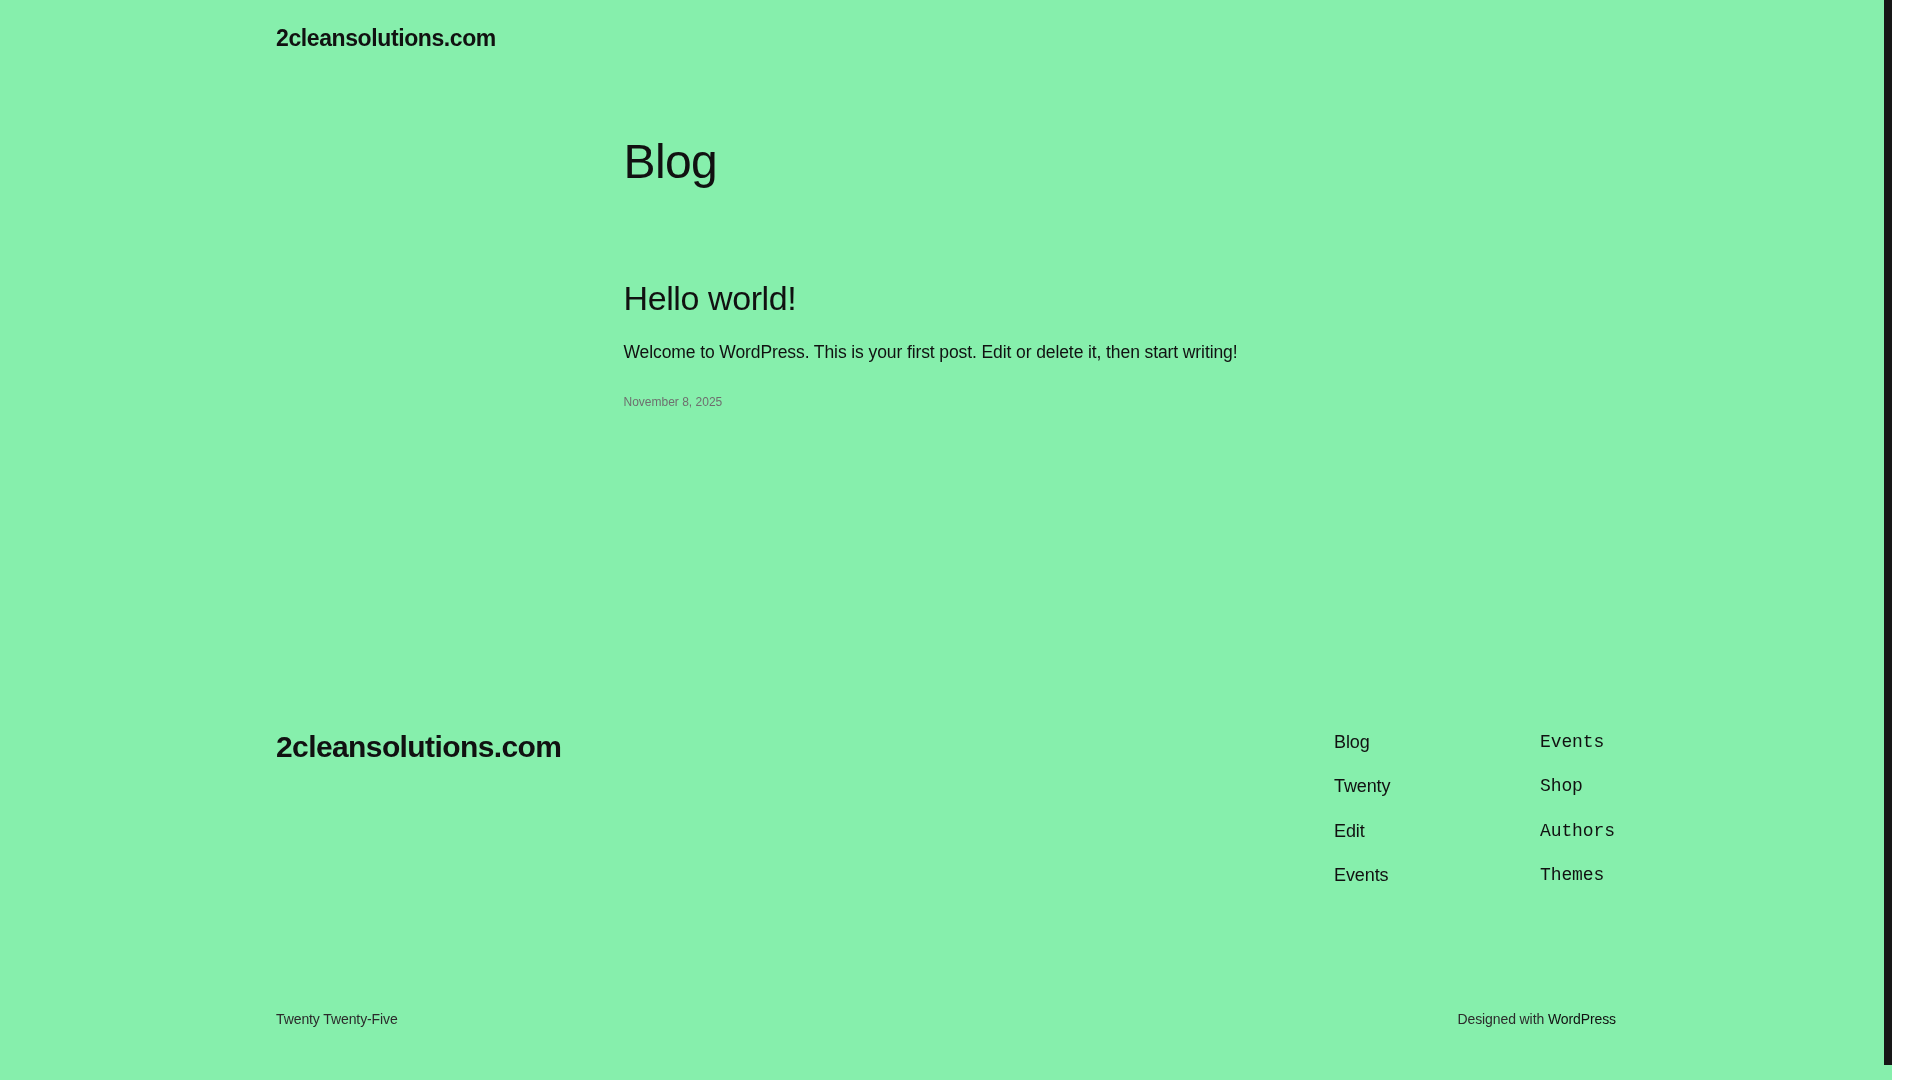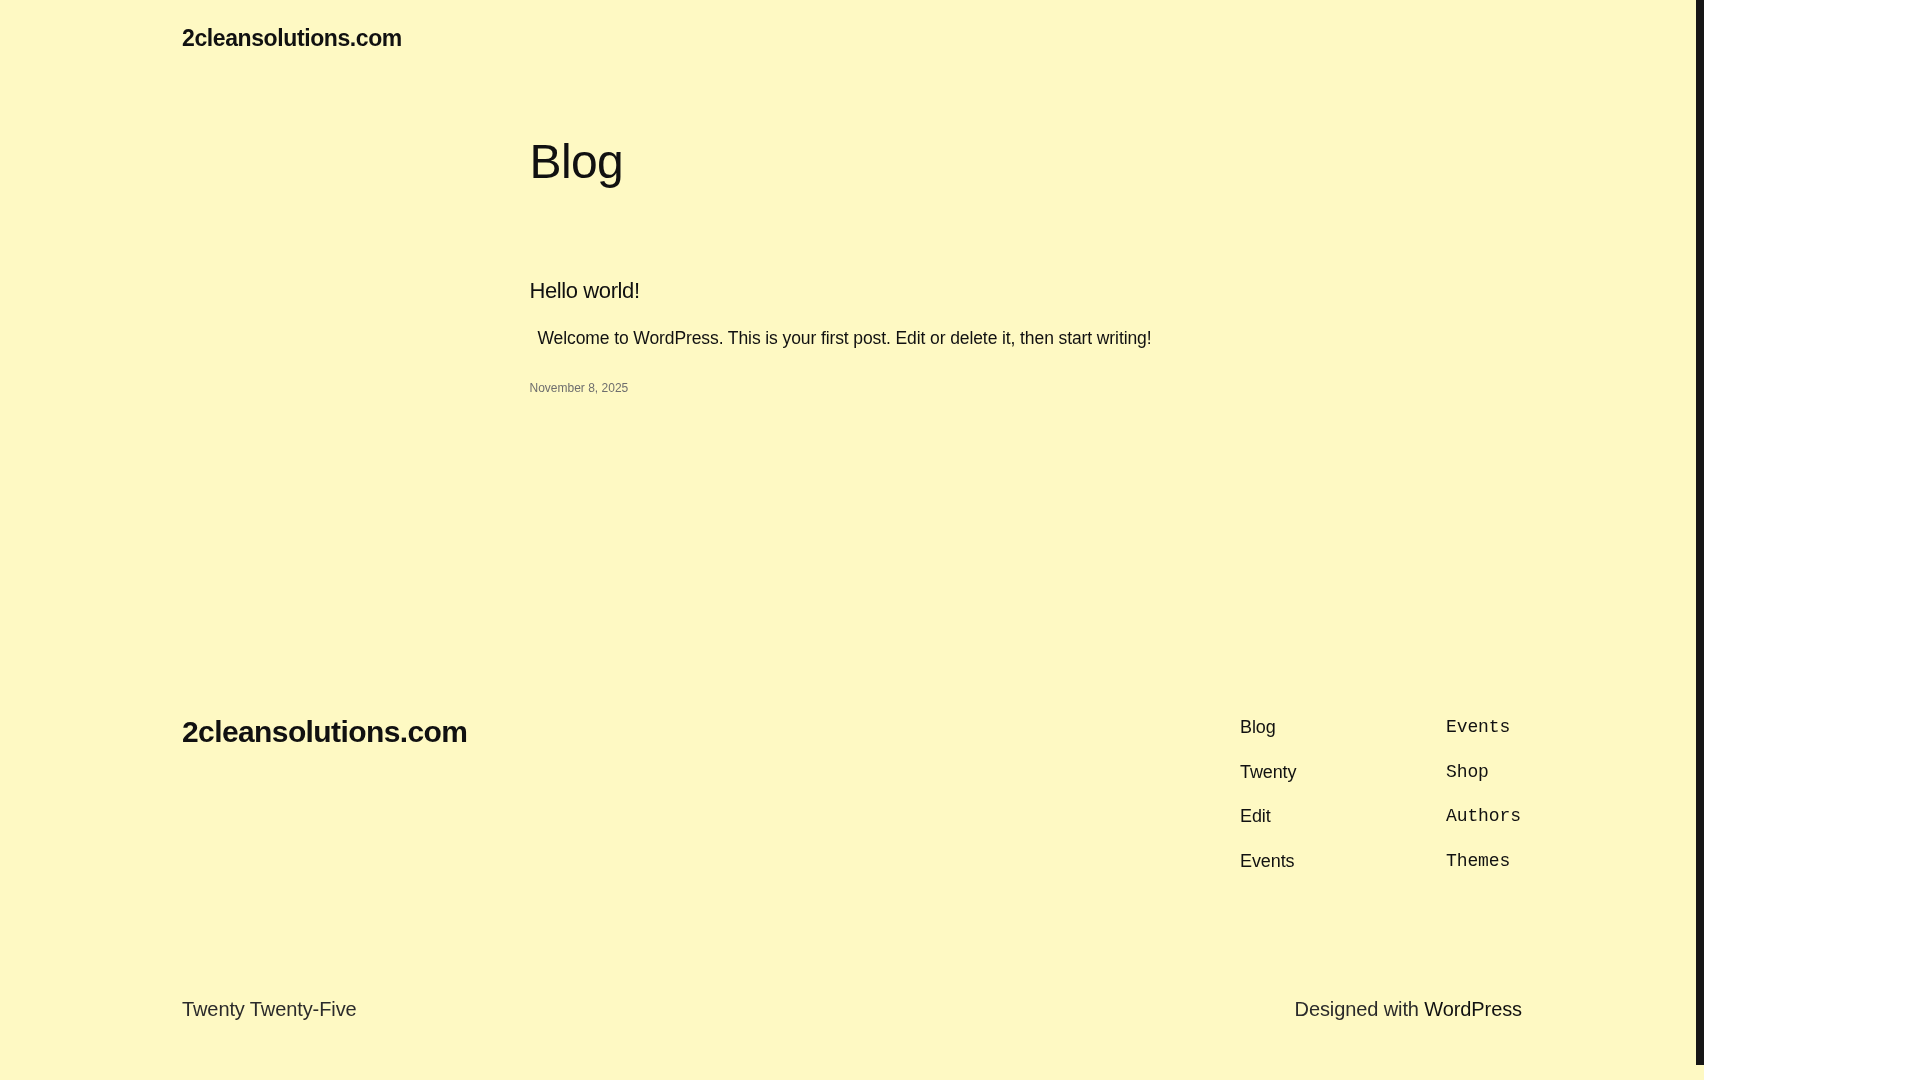--- a/index.html
+++ b/index.html
@@ -4,23 +4,23 @@
 <style>
   * { box-sizing: border-box; }
   html, body { margin: 0; padding: 0; background: #ffffff; }
   body {
     font-family: "Liberation Sans", sans-serif;
     color: #111111;
     -webkit-font-smoothing: antialiased;
   }
   .viewport {
     position: relative;
-    width: 1704px;
+    width: 1892px;
     height: 1080px;
-    background: #fef9c3;
+    background: #86efac;
     overflow: hidden;
   }
   .container {
     width: 1340px;
     margin: 0 auto;
   }
   
   .site-header { padding-top: 25px; }
   .site-title {
     font-size: 23px;
@@ -35,36 +35,36 @@
   
   .content-col { width: 645px; margin: 0 auto; }
   .page-title {
     font-size: 48px;
     font-weight: 400;
     letter-spacing: -0.6px;
     line-height: 1.2;
     margin: 80px 0 0 0;
   }
   .post-title {
-    font-size: 22px;
+    font-size: 34px;
     font-weight: 400;
     letter-spacing: -0.4px;
     line-height: 1.2;
     margin: 88px 0 0 0;
   }
   .post-title a {
     color: #111111;
     text-decoration: none;
     cursor: pointer;
   }
   .post-excerpt {
     font-size: 17.5px;
     line-height: 1.5;
     letter-spacing: -0.1px;
-    margin: 20px 0 0 8px;
+    margin: 20px 0 0 0;
     color: #111111;
   }
   .post-date {
     font-size: 12px;
     line-height: 1.2;
     margin-top: 30px;
     color: #6e6e6e;
   }
   
   .footer-top {
@@ -100,21 +100,21 @@
   .nav-col a {
     color: #111111;
     text-decoration: none;
     cursor: pointer;
   }
   .footer-bottom {
     display: flex;
     justify-content: space-between;
     align-items: baseline;
     margin-top: 124px;
-    font-size: 20px;
+    font-size: 14px;
     line-height: 1.2;
     color: #2b2b2b;
     letter-spacing: -0.1px;
   }
   .designed-with a {
     color: #111111;
     text-underline-offset: 2px;
     cursor: pointer;
   }
   

